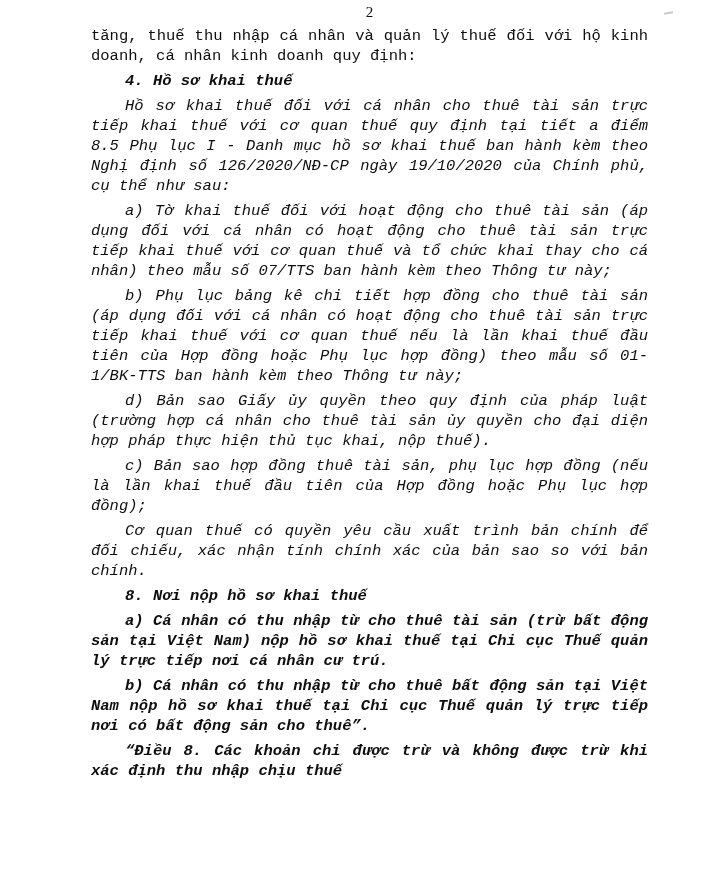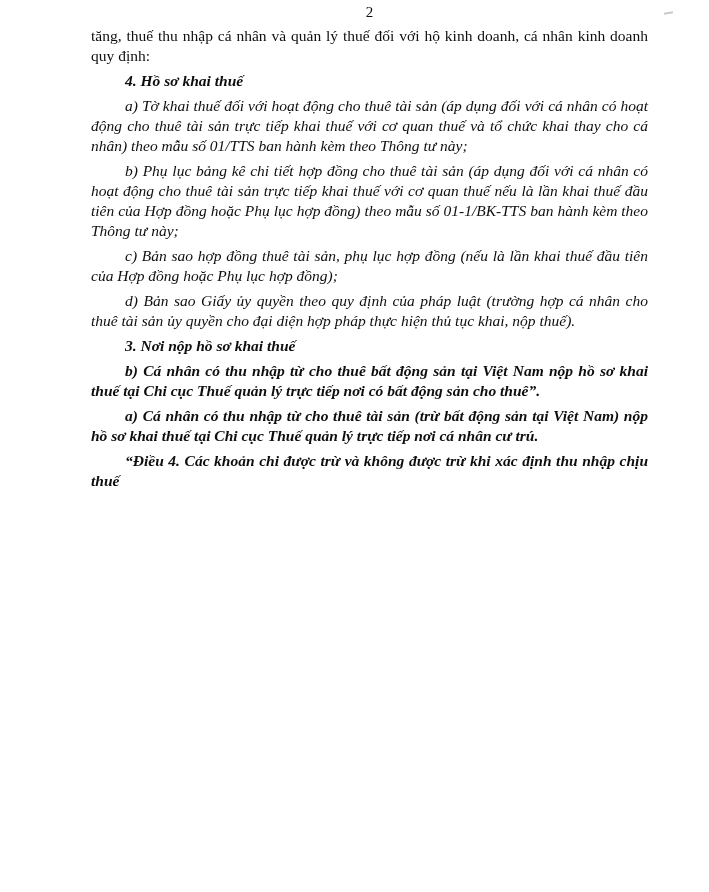--- a/index.html
+++ b/index.html
@@ -34,20 +34,21 @@
     width: 9px;
     height: 2px;
     background: #c9c9c9;
     transform: rotate(-10deg);
   }
   .content {
     position: absolute;
     top: 26px;
     left: 91px;
     width: 557px;
+    font-family: Liberation Mono, monospace;
   }
   .para {
     margin: 0 0 5px 0;
     font-size: 15.5px;
     line-height: 20px;
     text-align: justify;
     text-indent: 34px;
     letter-spacing: 0px;
   }
   .noindent { text-indent: 0; }
@@ -59,23 +60,25 @@
 <body>
 
 <div class="page">
 
   <div class="page-number">2</div>
   <div class="scan-artifact"></div>
 
   <div class="content">
     <p class="para noindent">tăng, thuế thu nhập cá nhân và quản lý thuế đối với hộ kinh doanh, cá nhân kinh doanh quy định:</p>
     <p class="para bi">4. Hồ sơ khai thuế</p>
-    <p class="para i">a) Tờ khai thuế đối với hoạt động cho thuê tài sản (áp dụng đối với cá nhân có hoạt động cho thuê tài sản trực tiếp khai thuế với cơ quan thuế và tổ chức khai thay cho cá nhân) theo mẫu số 01/TTS ban hành kèm theo Thông tư này;</p>
+    <p class="para i">Hồ sơ khai thuế đối với cá nhân cho thuê tài sản trực tiếp khai thuế với cơ quan thuế quy định tại tiết a điểm 8.5 Phụ lục I - Danh mục hồ sơ khai thuế ban hành kèm theo Nghị định số 126/2020/NĐ-CP ngày 19/10/2020 của Chính phủ, cụ thể như sau:</p>
+    <p class="para i">a) Tờ khai thuế đối với hoạt động cho thuê tài sản (áp dụng đối với cá nhân có hoạt động cho thuê tài sản trực tiếp khai thuế với cơ quan thuế và tổ chức khai thay cho cá nhân) theo mẫu số 07/TTS ban hành kèm theo Thông tư này;</p>
     <p class="para i">b) Phụ lục bảng kê chi tiết hợp đồng cho thuê tài sản (áp dụng đối với cá nhân có hoạt động cho thuê tài sản trực tiếp khai thuế với cơ quan thuế nếu là lần khai thuế đầu tiên của Hợp đồng hoặc Phụ lục hợp đồng) theo mẫu số 01-1/BK-TTS ban hành kèm theo Thông tư này;</p>
+    <p class="para i">d) Bản sao Giấy ủy quyền theo quy định của pháp luật (trường hợp cá nhân cho thuê tài sản ủy quyền cho đại diện hợp pháp thực hiện thủ tục khai, nộp thuế).</p>
     <p class="para i">c) Bản sao hợp đồng thuê tài sản, phụ lục hợp đồng (nếu là lần khai thuế đầu tiên của Hợp đồng hoặc Phụ lục hợp đồng);</p>
-    <p class="para i">d) Bản sao Giấy ủy quyền theo quy định của pháp luật (trường hợp cá nhân cho thuê tài sản ủy quyền cho đại diện hợp pháp thực hiện thủ tục khai, nộp thuế).</p>
-    <p class="para bi">3. Nơi nộp hồ sơ khai thuế</p>
+    <p class="para i">Cơ quan thuế có quyền yêu cầu xuất trình bản chính để đối chiếu, xác nhận tính chính xác của bản sao so với bản chính.</p>
+    <p class="para bi">8. Nơi nộp hồ sơ khai thuế</p>
+    <p class="para bi">a) Cá nhân có thu nhập từ cho thuê tài sản (trừ bất động sản tại Việt Nam) nộp hồ sơ khai thuế tại Chi cục Thuế quản lý trực tiếp nơi cá nhân cư trú.</p>
     <p class="para bi">b) Cá nhân có thu nhập từ cho thuê bất động sản tại Việt Nam nộp hồ sơ khai thuế tại Chi cục Thuế quản lý trực tiếp nơi có bất động sản cho thuê”.</p>
-    <p class="para bi">a) Cá nhân có thu nhập từ cho thuê tài sản (trừ bất động sản tại Việt Nam) nộp hồ sơ khai thuế tại Chi cục Thuế quản lý trực tiếp nơi cá nhân cư trú.</p>
-    <p class="para bi">“Điều 4. Các khoản chi được trừ và không được trừ khi xác định thu nhập chịu thuế</p>
+    <p class="para bi">“Điều 8. Các khoản chi được trừ và không được trừ khi xác định thu nhập chịu thuế</p>
   </div>
 
 </div>
 
 </body></html>

